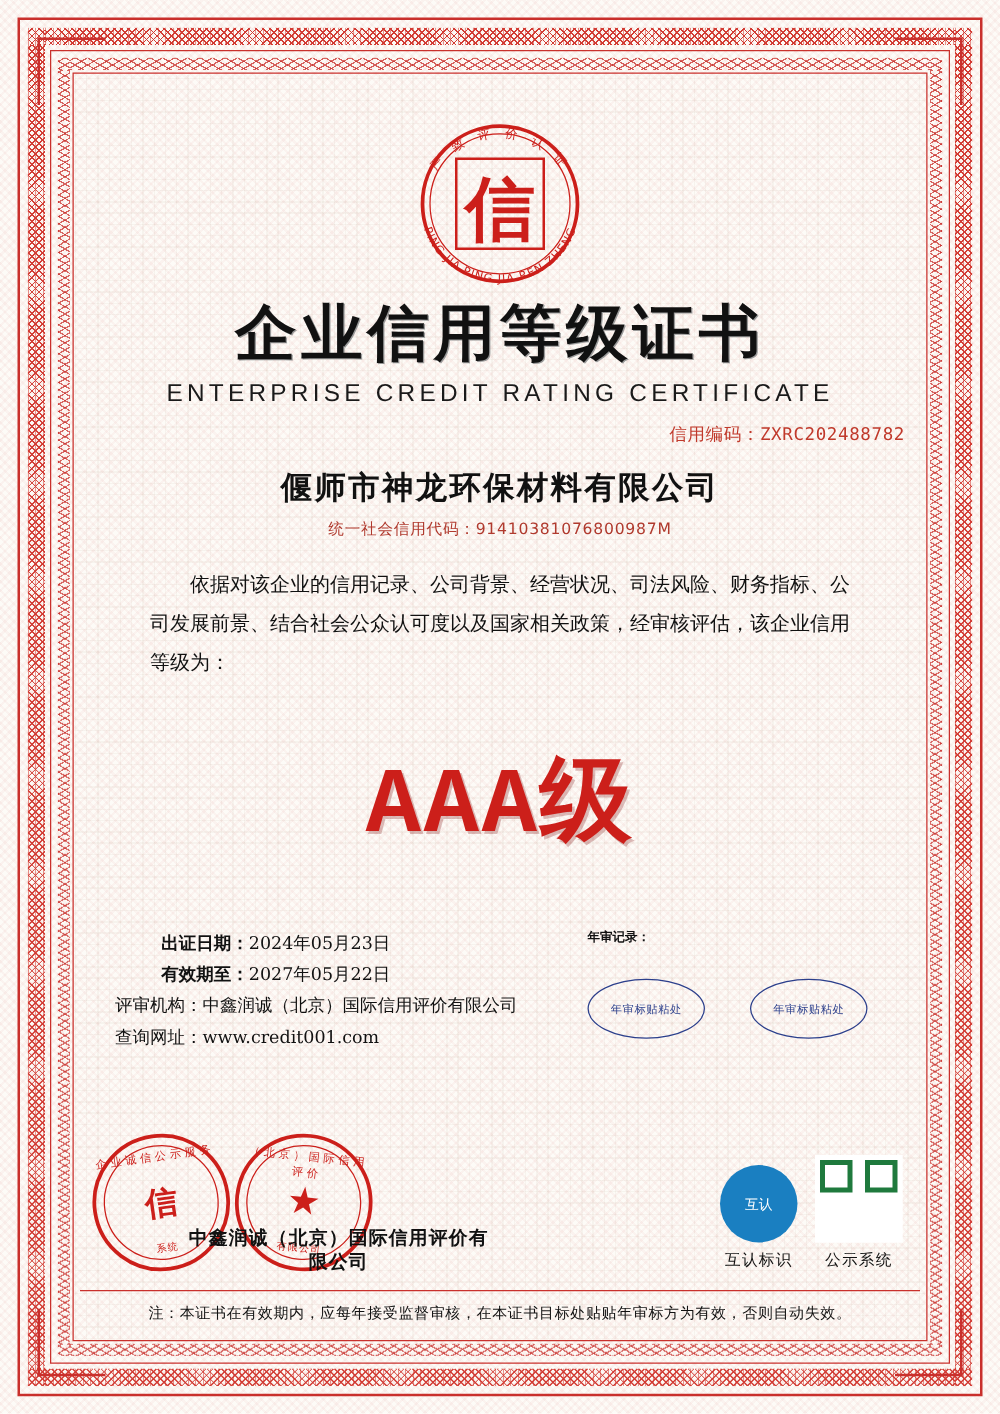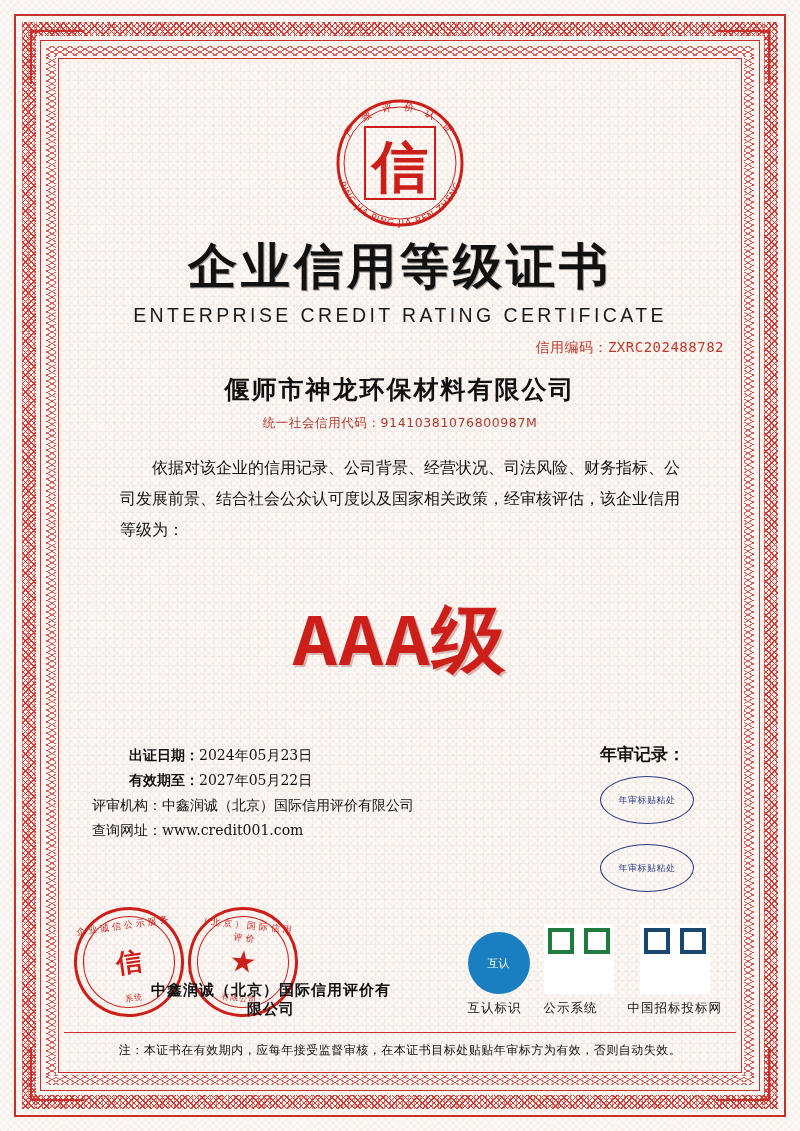--- a/index.html
+++ b/index.html
@@ -150,23 +150,23 @@
   .info-left{
     font-family:"DejaVu Serif","Liberation Serif",serif;
     font-size:14px;color:#111;line-height:25px;padding-left:30px;
   }
   .info-left .row{white-space:nowrap;}
   .info-left .row .k{font-weight:bold;margin-left:37px;}
   .info-left .url2{padding-left:62px;}
   .info-right{padding-right:44px;}
   .review-title{
     font-family:Liberation Mono, monospace;
-    font-weight:bold;font-size:17px;color:#111;margin-bottom:10px;
-  }
-  .stamp-row{display:flex;gap:20px;flex-direction:column;}
+    font-weight:bold;font-size:10px;color:#111;margin-bottom:26px;
+  }
+  .stamp-row{display:flex;gap:36px;}
   .stamp-oval{
     width:92px;height:46px;border:1px solid #2b3f8c;border-radius:50%;
     display:flex;align-items:center;justify-content:center;
     font-size:9px;color:#2b3f8c;letter-spacing:.5px;
     font-family:"DejaVu Sans","Liberation Sans",sans-serif;
   }
 
   
   .bottom{
     position:absolute;left:0;right:0;bottom:52px;
@@ -204,21 +204,21 @@
   }
   .cap1{
     font-family:"DejaVu Sans","Liberation Sans",sans-serif;
     font-weight:bold;font-size:14px;color:#111;letter-spacing:1px;
   }
   .cap2{
     font-family:"DejaVu Sans","Liberation Sans",sans-serif;
     font-weight:bold;font-size:15px;color:#111;letter-spacing:1px;margin-top:5px;
   }
   .qr-group{display:flex;align-items:flex-end;gap:14px;padding-right:4px;}
-  .qr-item{text-align:left;}
+  .qr-item{text-align:center;}
   .qr-logo-round{
     width:62px;height:62px;border-radius:50%;
     background:#1a7fc1;color:#fff;display:flex;align-items:center;justify-content:center;
     font-size:11px;font-family:"DejaVu Sans","Liberation Sans",sans-serif;
     margin:0 auto 6px auto;
   }
   .qr{
     width:66px;height:66px;margin:0 auto 6px auto;
     background-color:#fff;
     background-image:
@@ -358,23 +358,19 @@
 
       <div class="qr-group">
         <div class="qr-item">
           <div class="qr-logo-round">互认</div>
           <div class="qr-caption">互认标识</div>
         </div>
         <div class="qr-item">
           <div class="qr green"></div>
           <div class="qr-caption">公示系统</div>
         </div>
-        <div class="qr-item">
-          <div class="qr blue"></div>
-          <div class="qr-caption">中国招标投标网</div>
-        </div>
       </div>
     </div>
 
     <div class="footnote-rule"></div>
     <div class="footnote">注：本证书在有效期内，应每年接受监督审核，在本证书目标处贴贴年审标方为有效，否则自动失效。</div>
   </div>
 </div>
 
 </body></html>

